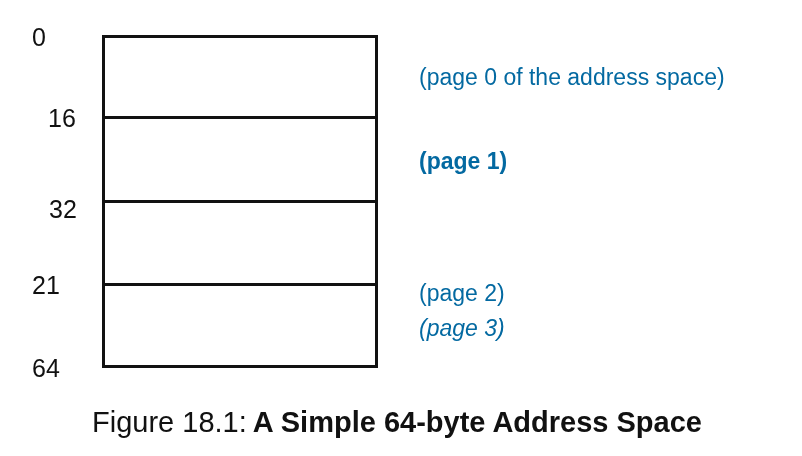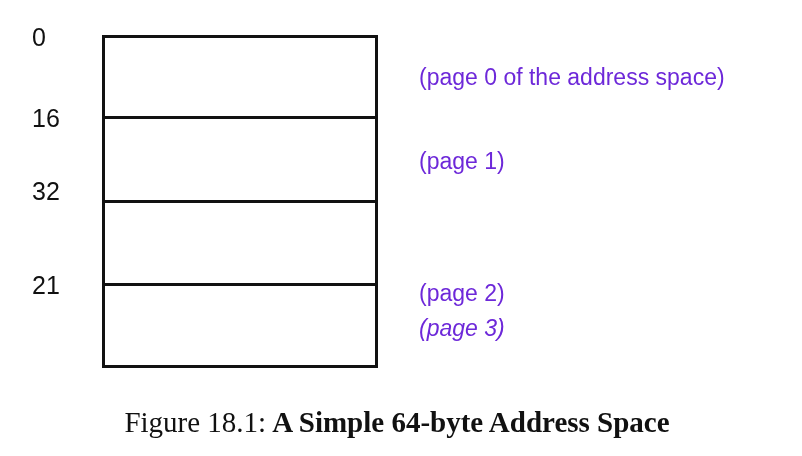--- a/index.html
+++ b/index.html
@@ -60,48 +60,48 @@
     width: 62px;
     text-align: left;
     font-family: "Liberation Sans", sans-serif;
     font-size: 25px;
     line-height: 25px;
     letter-spacing: 0px;
     color: #111111;
     white-space: nowrap;
   }
   .offset-label.o0  { top: 25px; }
-  .offset-label.o16 { top: 106px; }
-  .offset-label.o32 { top: 179px; }
+  .offset-label.o16 { top: 106px; margin-left: 16px; }
+  .offset-label.o32 { top: 197px; text-align: center; }
   .offset-label.o48 { top: 273px; }
   .offset-label.o64 { top: 356px; }
 
   
   .page-annotation {
     position: absolute;
     left: 419px;
     font-family: "Liberation Sans", sans-serif;
     font-size: 23px;
     line-height: 23px;
-    color: #6d28d9;
+    color: #0369a1;
     white-space: nowrap;
   }
   .page-annotation.p0 { top: 66px;  }
-  .page-annotation.p1 { top: 150px; }
+  .page-annotation.p1 { top: 150px; font-weight: bold; }
   .page-annotation.p2 { top: 234px; margin-top: 48px; }
   .page-annotation.p3 { top: 317px; font-style: italic; }
 
   
   .caption {
     position: absolute;
     left: 0;
     top: 405px;
     width: 794px;
     text-align: center;
-    font-family: Liberation Serif, serif;
+    font-family: Liberation Sans, sans-serif;
     font-size: 29px;
     line-height: 34px;
     color: #111111;
     white-space: nowrap;
   }
   .caption .caption-prefix {
     font-weight: 400;
   }
   .caption .caption-title {
     font-weight: 700;
@@ -121,20 +121,21 @@
   </div>
 
   <div class="divider d0"></div>
   <div class="divider d1"></div>
   <div class="divider d2"></div>
 
   <div class="offset-label o0">0</div>
   <div class="offset-label o16">16</div>
   <div class="offset-label o32">32</div>
   <div class="offset-label o48">21</div>
+  <div class="offset-label o64">64</div>
 
   <div class="page-annotation p0">(page 0 of the address space)</div>
   <div class="page-annotation p1">(page 1)</div>
   <div class="page-annotation p2">(page 2)</div>
   <div class="page-annotation p3">(page 3)</div>
 
   <div class="caption">
     <span class="caption-prefix">Figure 18.1:</span><span class="caption-title">A Simple 64-byte Address Space</span>
   </div>
 

